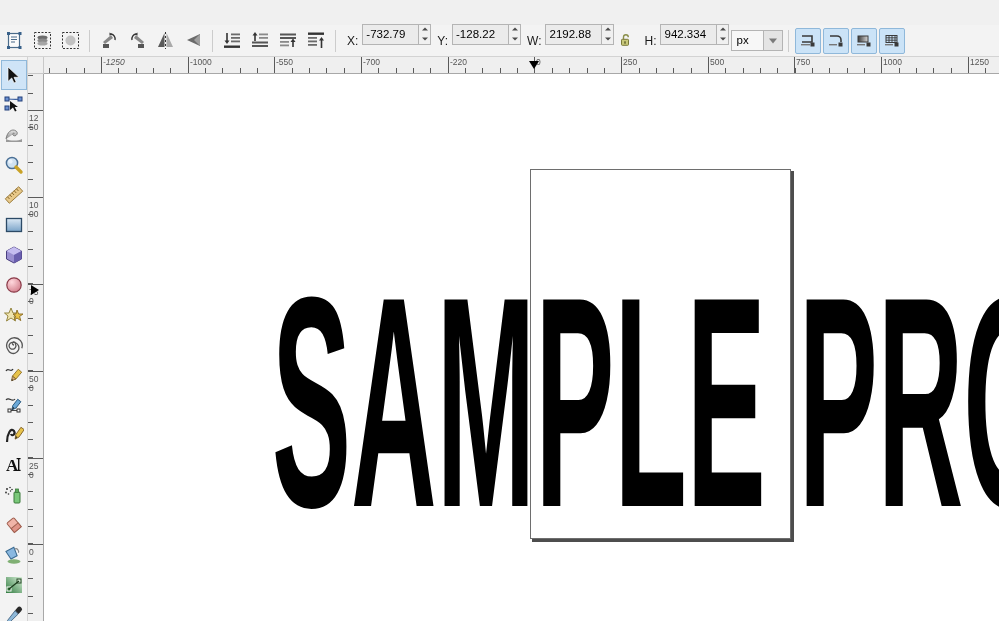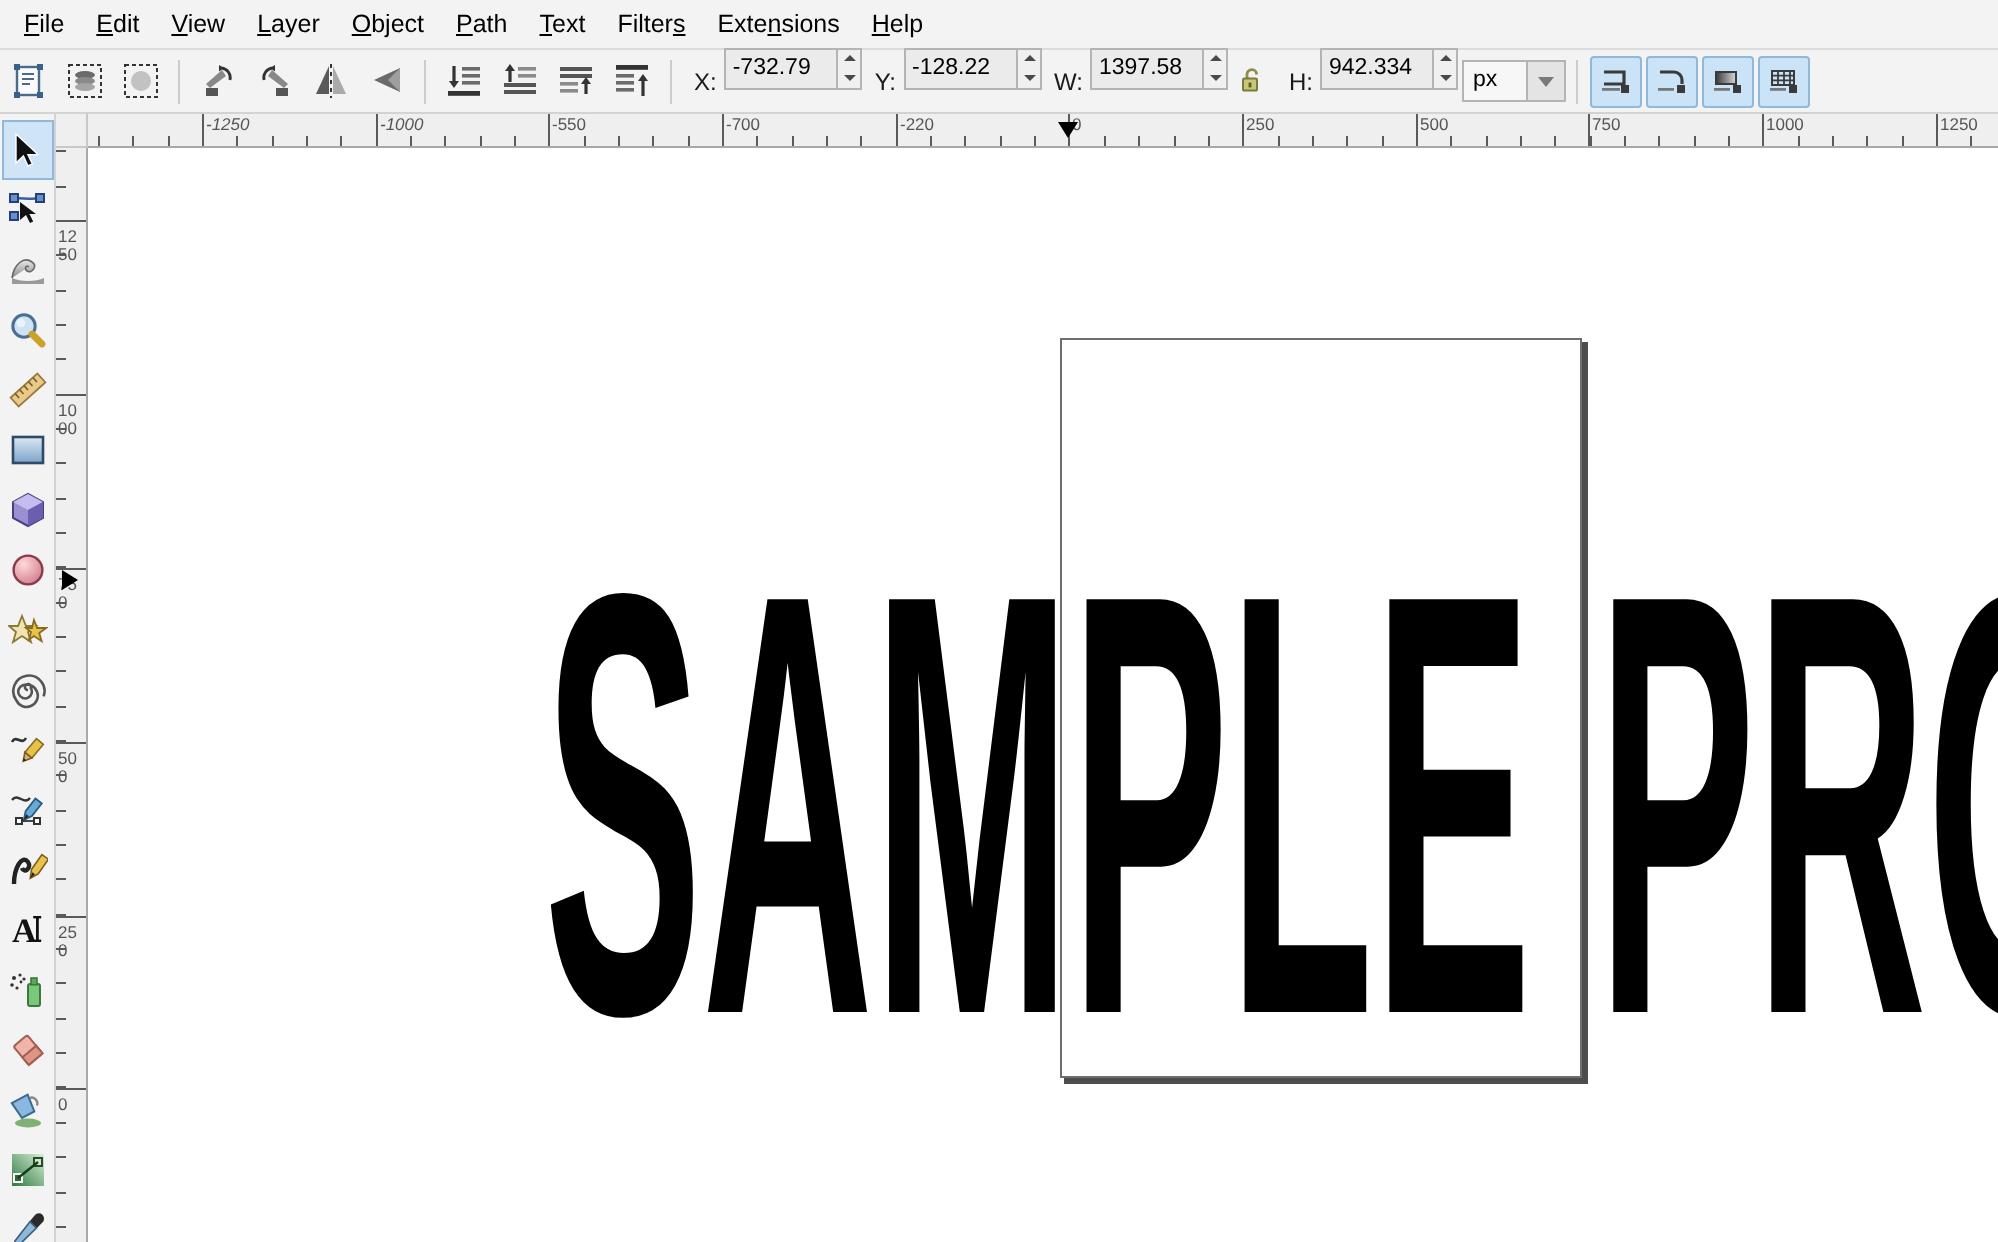--- a/index.html
+++ b/index.html
@@ -180,32 +180,20 @@
     white-space: nowrap;
     user-select: none;
     line-height: 1;
   }
 </style>
 </head>
 <body>
 
 <div id="app">
 
-  <div class="menubar" id="menubar">
-      <div class="menu-item"><u>F</u>ile</div>
-      <div class="menu-item"><u>E</u>dit</div>
-      <div class="menu-item"><u>V</u>iew</div>
-      <div class="menu-item"><u>L</u>ayer</div>
-      <div class="menu-item"><u>O</u>bject</div>
-      <div class="menu-item"><u>P</u>ath</div>
-      <div class="menu-item"><u>T</u>ext</div>
-      <div class="menu-item">Filter<u>s</u></div>
-      <div class="menu-item">Exte<u>n</u>sions</div>
-      <div class="menu-item"><u>H</u>elp</div>
-    </div>
 
   <div class="cmdbar">
 
     <div class="tb-btn" title="Select All">
       <svg width="17" height="17" viewBox="0 0 17 17">
         <rect x="2.5" y="1.5" width="11" height="14" fill="#fbfbfb" stroke="#4a6b8a" stroke-width="1.2"></rect>
         <path d="M5 5h6M5 7.5h6M5 10h4" stroke="#4a6b8a" stroke-width="1.1"></path>
         <rect x="1" y="0" width="3" height="3" fill="#39618a"></rect>
         <rect x="12.5" y="0" width="3" height="3" fill="#39618a"></rect>
         <rect x="1" y="14" width="3" height="3" fill="#39618a"></rect>
@@ -317,21 +305,21 @@
     <div class="spin-wrap">
       <div class="spin-field">-128.22</div>
       <div class="spin-btns">
           <div class="up"></div>
           <div class="dn"></div>
         </div>
     </div>
 
     <span class="coord-label">W:</span>
     <div class="spin-wrap">
-      <div class="spin-field">1397.58</div>
+      <div class="spin-field">2192.88</div>
       <div class="spin-btns">
           <div class="up"></div>
           <div class="dn"></div>
         </div>
     </div>
 
     <div class="tb-btn" title="Lock aspect ratio" style="width:22px">
       <svg width="15" height="15" viewBox="0 0 15 15">
         <path d="M4.5 6.5 V4.2 a2.4 2.4 0 0 1 4.8 0" fill="none" stroke="#8a8f4a" stroke-width="1.4"></path>
         <rect x="2.5" y="6.3" width="7" height="6" rx="0.8" fill="#c8c87a" stroke="#7a7a3a" stroke-width="1"></rect>
@@ -638,21 +626,21 @@
       <div class="tick h-tick-min" style="left: 837px;"></div>
       <div class="tick h-tick-min" style="left: 855px;"></div>
       <div class="tick h-tick-min" style="left: 872px;"></div>
       <div class="tick h-tick-min" style="left: 889px;"></div>
       <div class="tick h-tick-min" style="left: 907px;"></div>
       <div class="tick h-tick-min" style="left: 924px;"></div>
       <div class="tick h-tick-min" style="left: 941px;"></div>
       <div class="tick h-tick-maj" style="left: 57px;"></div>
       <div class="h-lab" style="left: 57px; font-style: italic;">-1250</div>
       <div class="tick h-tick-maj" style="left: 144px;"></div>
-      <div class="h-lab" style="left: 144px; font-style: italic;">-1000</div>
+      <div class="h-lab" style="left: 144px;">-1000</div>
       <div class="tick h-tick-maj" style="left: 230px;"></div>
       <div class="h-lab" style="left: 230px;">-550</div>
       <div class="tick h-tick-maj" style="left: 317px;"></div>
       <div class="h-lab" style="left: 317px;">-700</div>
       <div class="tick h-tick-maj" style="left: 404px;"></div>
       <div class="h-lab" style="left: 404px;">-220</div>
       <div class="tick h-tick-maj" style="left: 490px;"></div>
       <div class="h-lab" style="left: 490px;">0</div>
       <div class="tick h-tick-maj" style="left: 577px;"></div>
       <div class="h-lab" style="left: 577px;">250</div>

